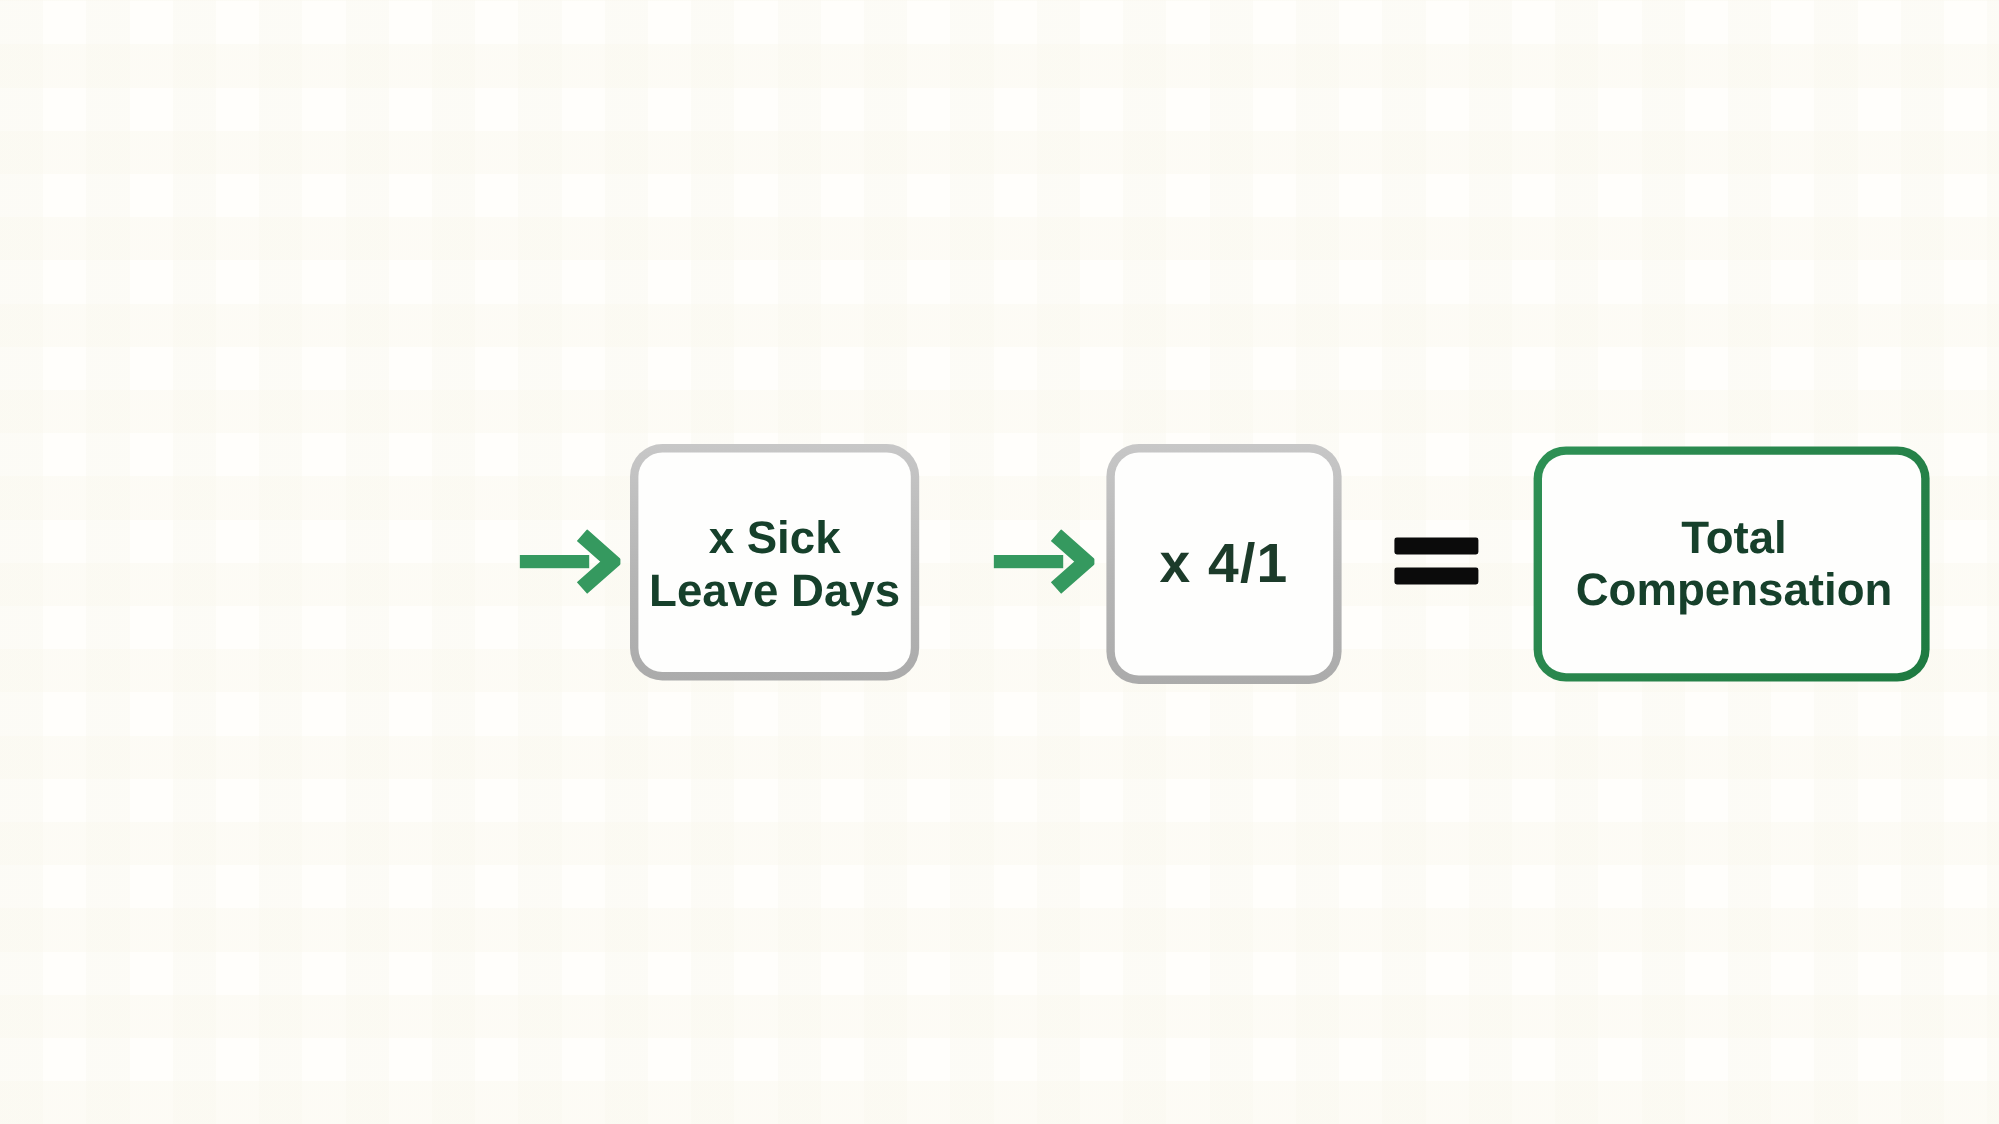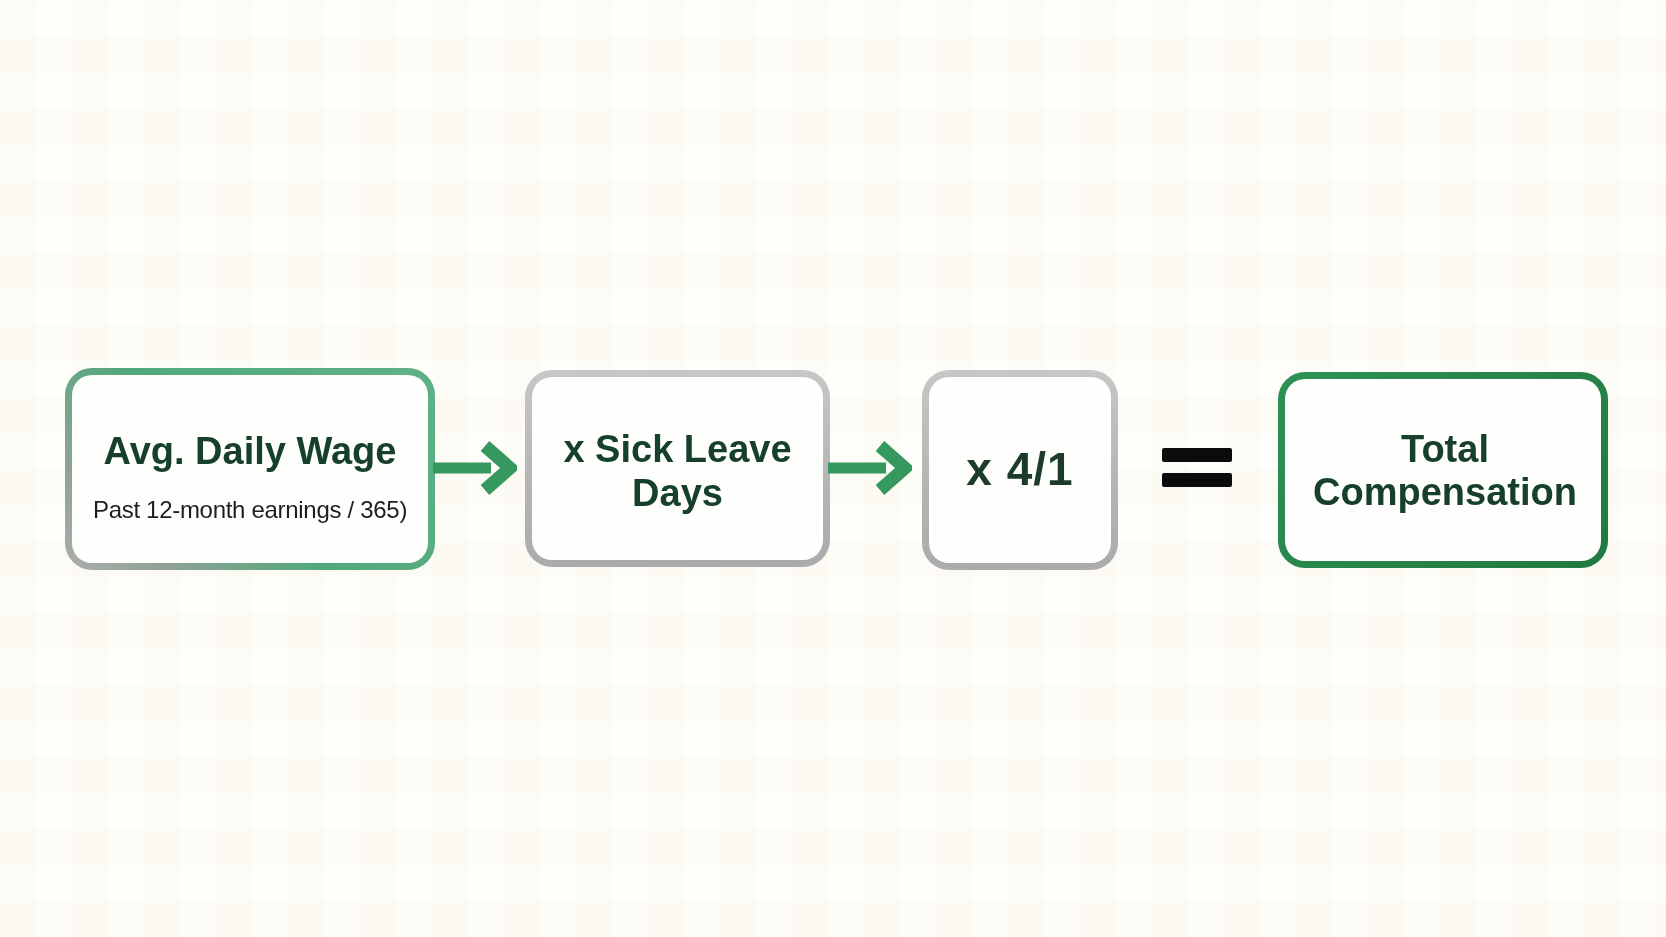--- a/index.html
+++ b/index.html
@@ -59,21 +59,21 @@
     letter-spacing: -0.3px;
     color: #1e1e1e;
     white-space: nowrap;
   }
 
   
   #box-step1 { left: 65px; top: 368px; width: 370px; height: 202px; }
   #box-step1 .box-inner { gap: 24px; padding-top: 16px; }
 
   
-  #box-step2 { left: 525px; top: 370px; width: 305px; height: 197px; }
+  #box-step2 { left: 525px; top: 370px; width: 241px; height: 197px; }
   #box-step2 .box-inner { padding: 6px 4px 0 4px; }
 
   
   #box-step3 { left: 922px; top: 370px; width: 196px; height: 200px; }
   #box-step3 .label { font-size: 46px; letter-spacing: 1px; color: #1c3b2a; }
 
   
   #box-result { left: 1278px; top: 372px; width: 330px; height: 196px; }
   #box-result .box-inner { padding: 2px 2px 0 6px; }
 
@@ -102,26 +102,20 @@
     height: 14px;
     background: #0b0b0b;
     border-radius: 2px;
   }
 </style>
 </head>
 <body>
 
 <div class="screen">
 
-  <div class="box box-green-fade" id="box-step1">
-    <div class="box-inner">
-      <div class="box-title">Avg. Daily Wage</div>
-      <div class="box-subtitle">Past 12-month earnings / 365)</div>
-    </div>
-  </div>
 
   <svg class="arrow" id="arrow-1" viewBox="0 0 84 54" aria-hidden="true">
     <rect x="0" y="21.5" width="58" height="11" fill="#35995F"></rect>
     <polyline points="52,5 77,27 52,49" fill="none" stroke="#35995F" stroke-width="13" stroke-linejoin="miter"></polyline>
   </svg>
 
   <div class="box box-gray" id="box-step2">
     <div class="box-inner">
       <div class="box-title-wrap">x Sick Leave Days</div>
     </div>

